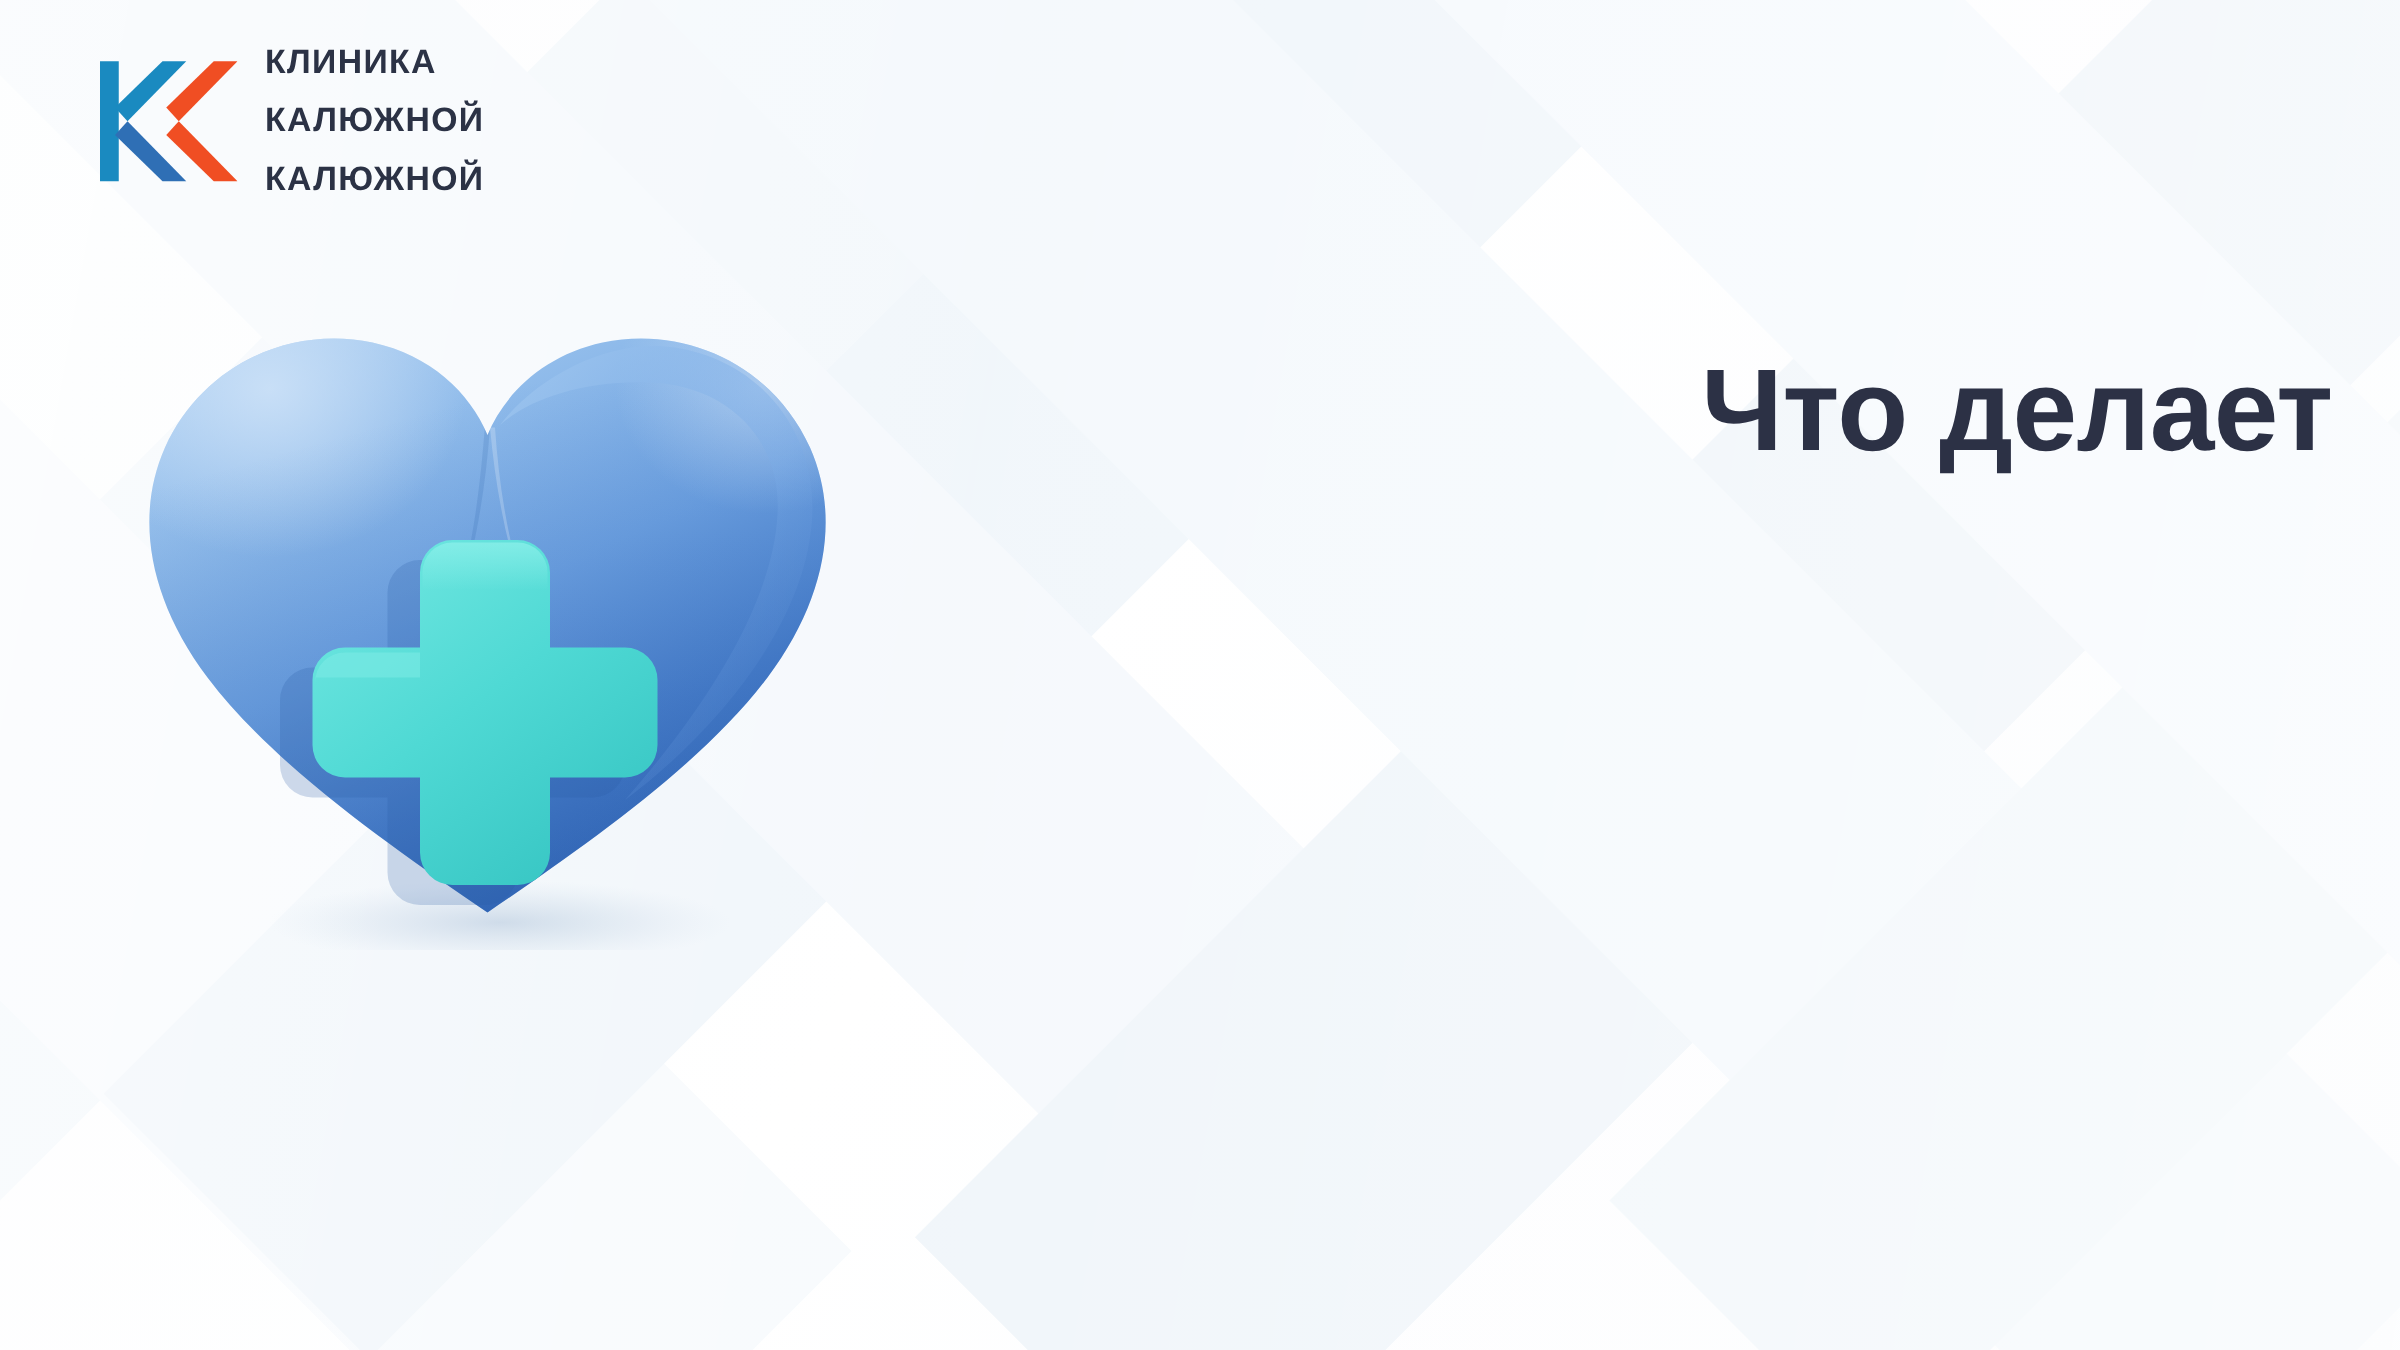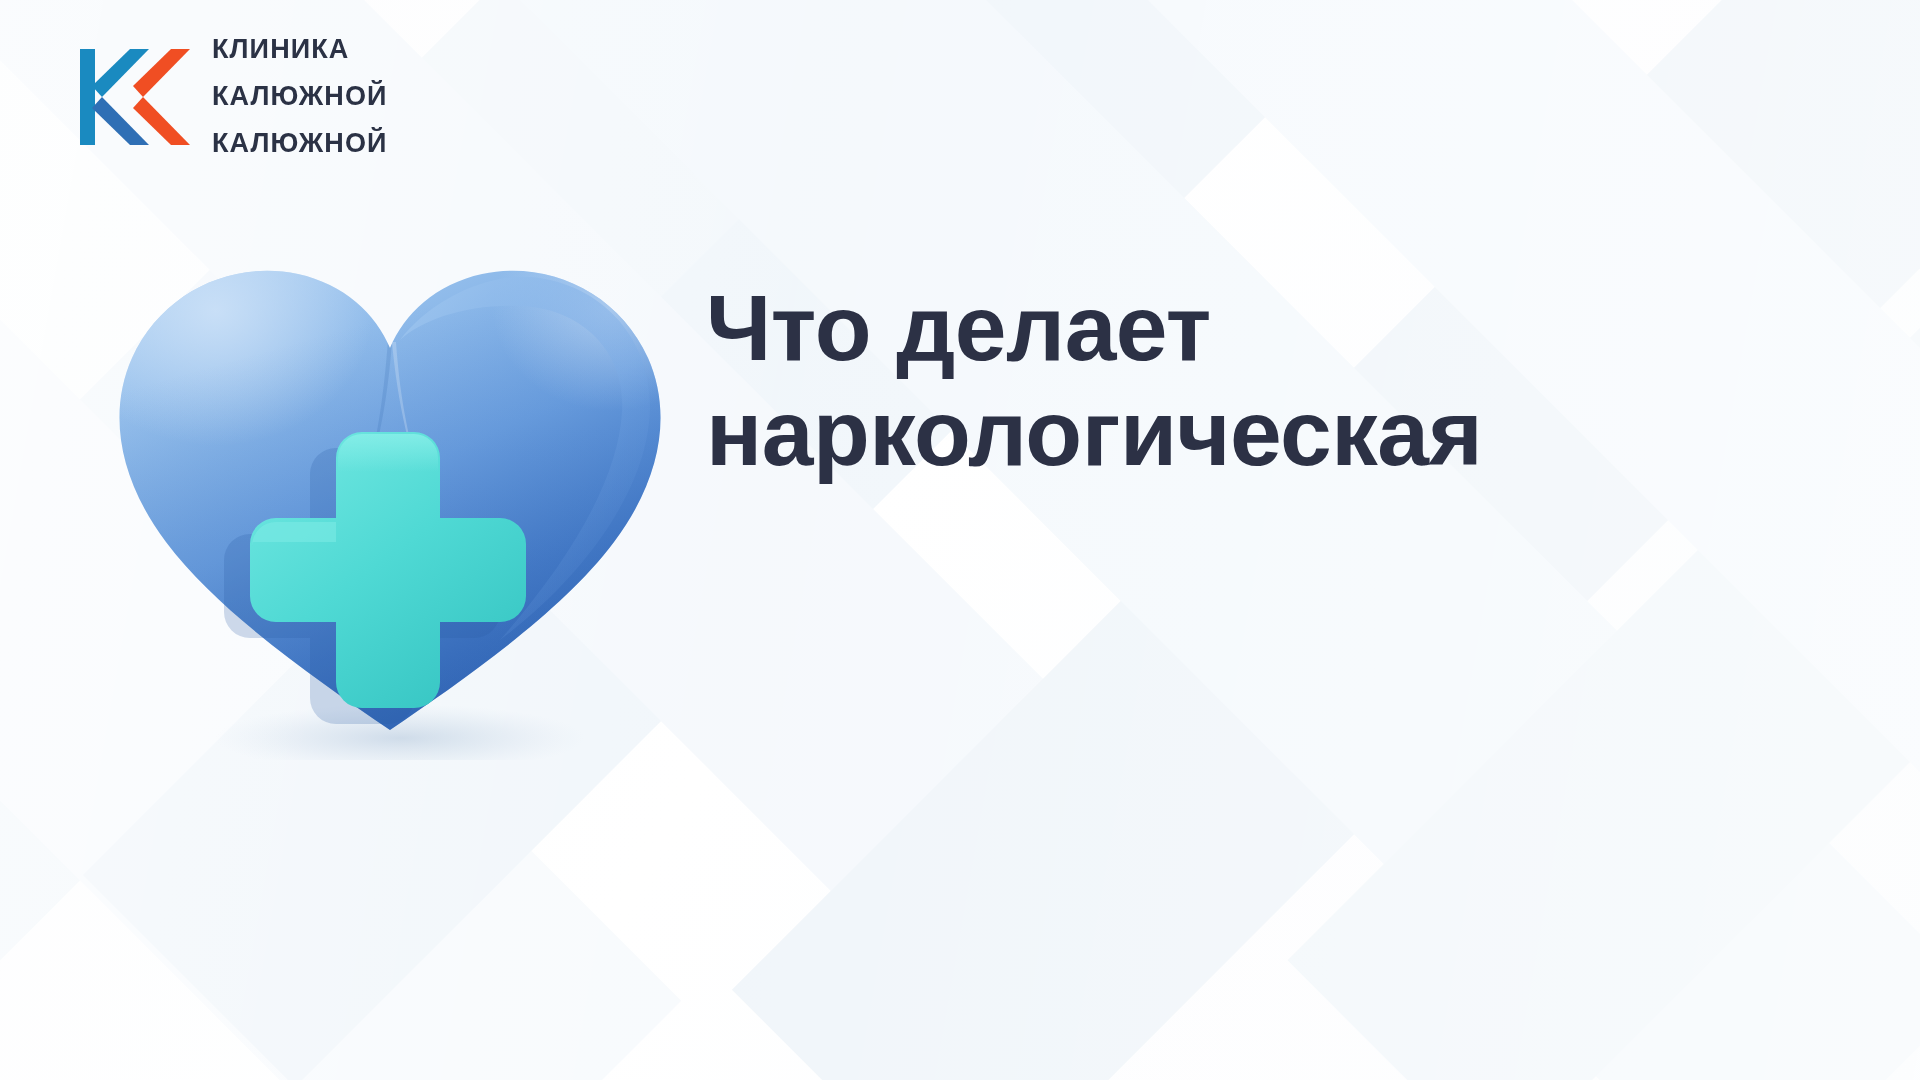--- a/index.html
+++ b/index.html
@@ -97,20 +97,21 @@
     width: 1160px;
   }
   .headline-line {
     font-family: "Liberation Sans", sans-serif;
     font-weight: 700;
     font-size: 93px;
     line-height: 105px;
     letter-spacing: -0.5px;
     color: #2c3145;
     white-space: nowrap;
+    text-align: right;
   }
 </style>
 </head>
 <body>
 
 <div class="banner">
 
   <div class="bg-layer">
     <div class="bg-chev chev-a1"></div>
     <div class="bg-chev chev-a2"></div>
@@ -239,16 +240,15 @@
                  a26 26 0 0 1 -26 -26 v-52 a26 26 0 0 1 26 -26 z" fill="url(#crossGrad)"></path>
 
         <path d="M292 244 h52 a24 24 0 0 1 24 24 v14 h-100 v-14 a24 24 0 0 1 24 -24 z" fill="url(#crossTop)"></path>
         <path d="M182 356 a24 24 0 0 1 24 -24 h60 v20 h-84 z" fill="#7eebe5" opacity="0.55"></path>
       </g>
     </svg>
   </div>
 
   <div class="headline">
     <div class="headline-line">Что делает</div>
-    <div class="headline-line">наркологическая</div>
   </div>
 
 </div>
 
 </body></html>

